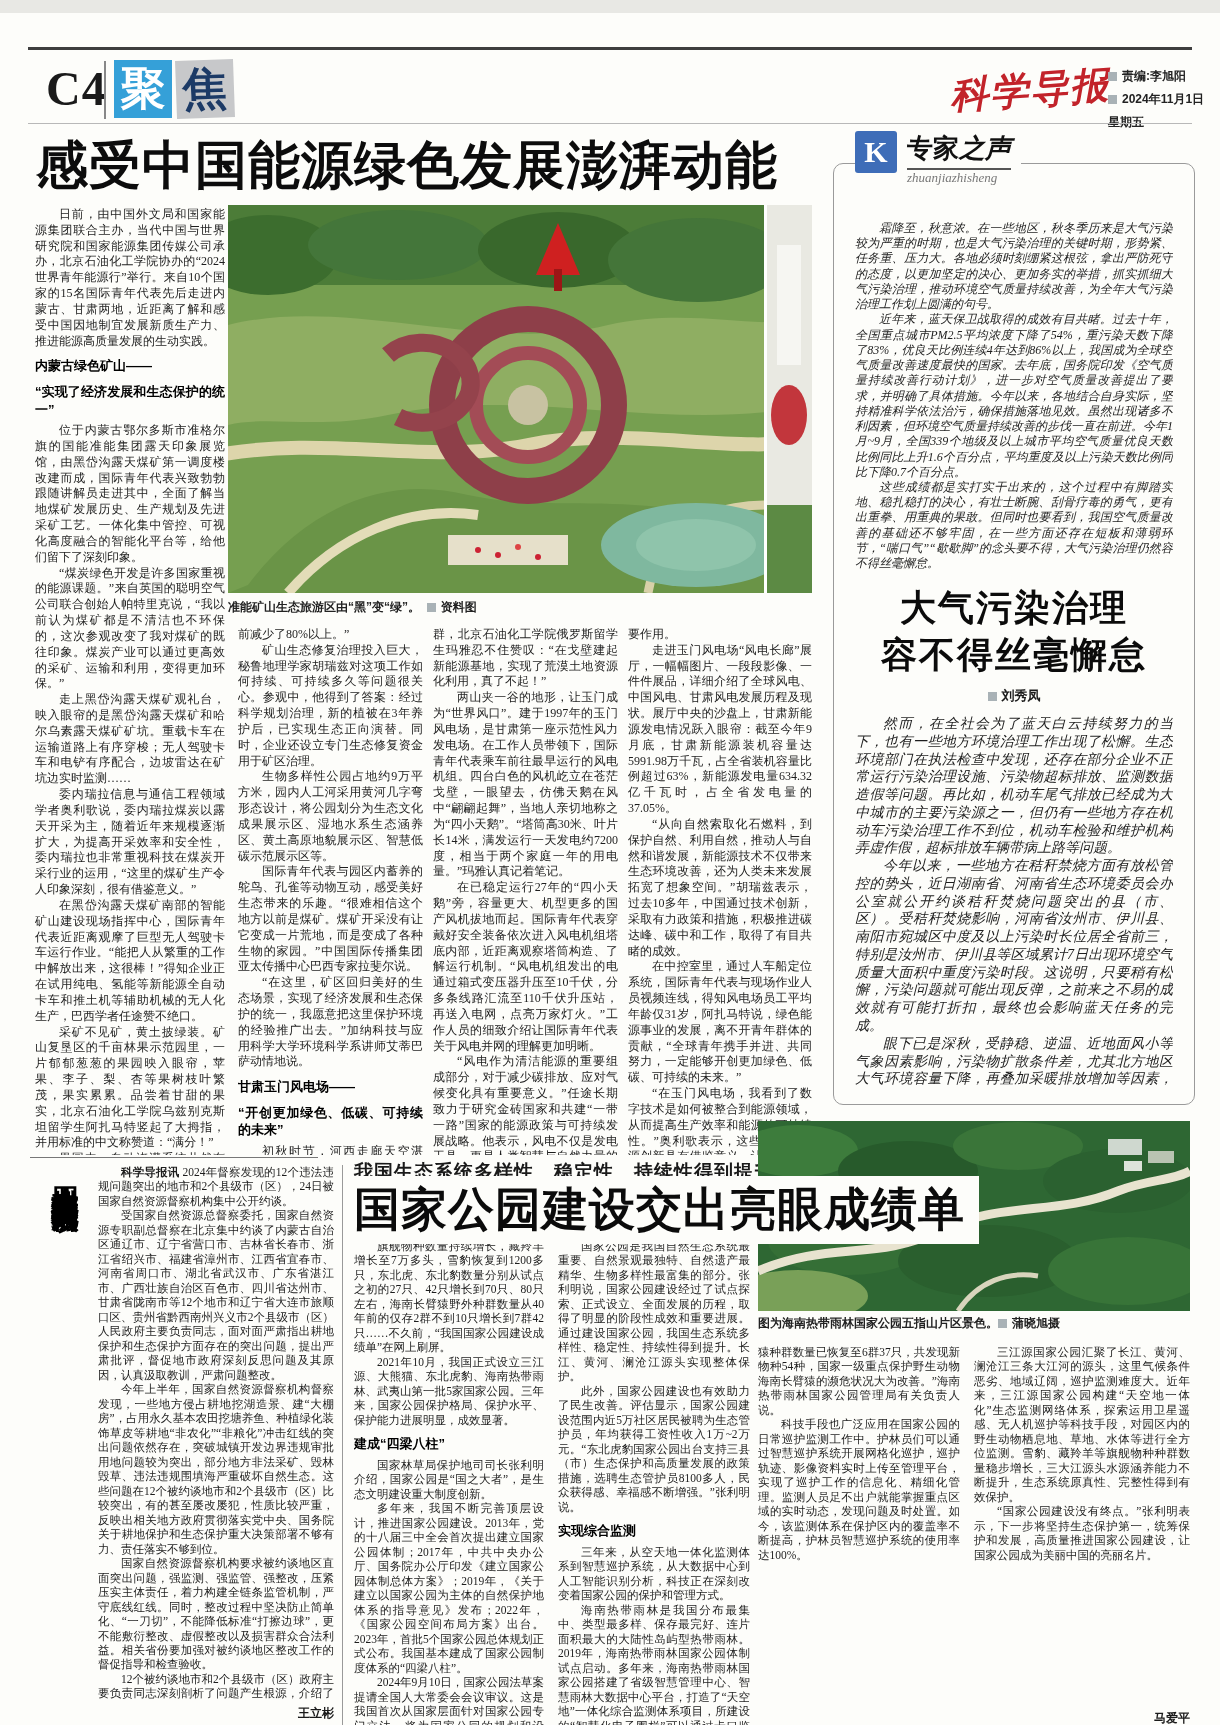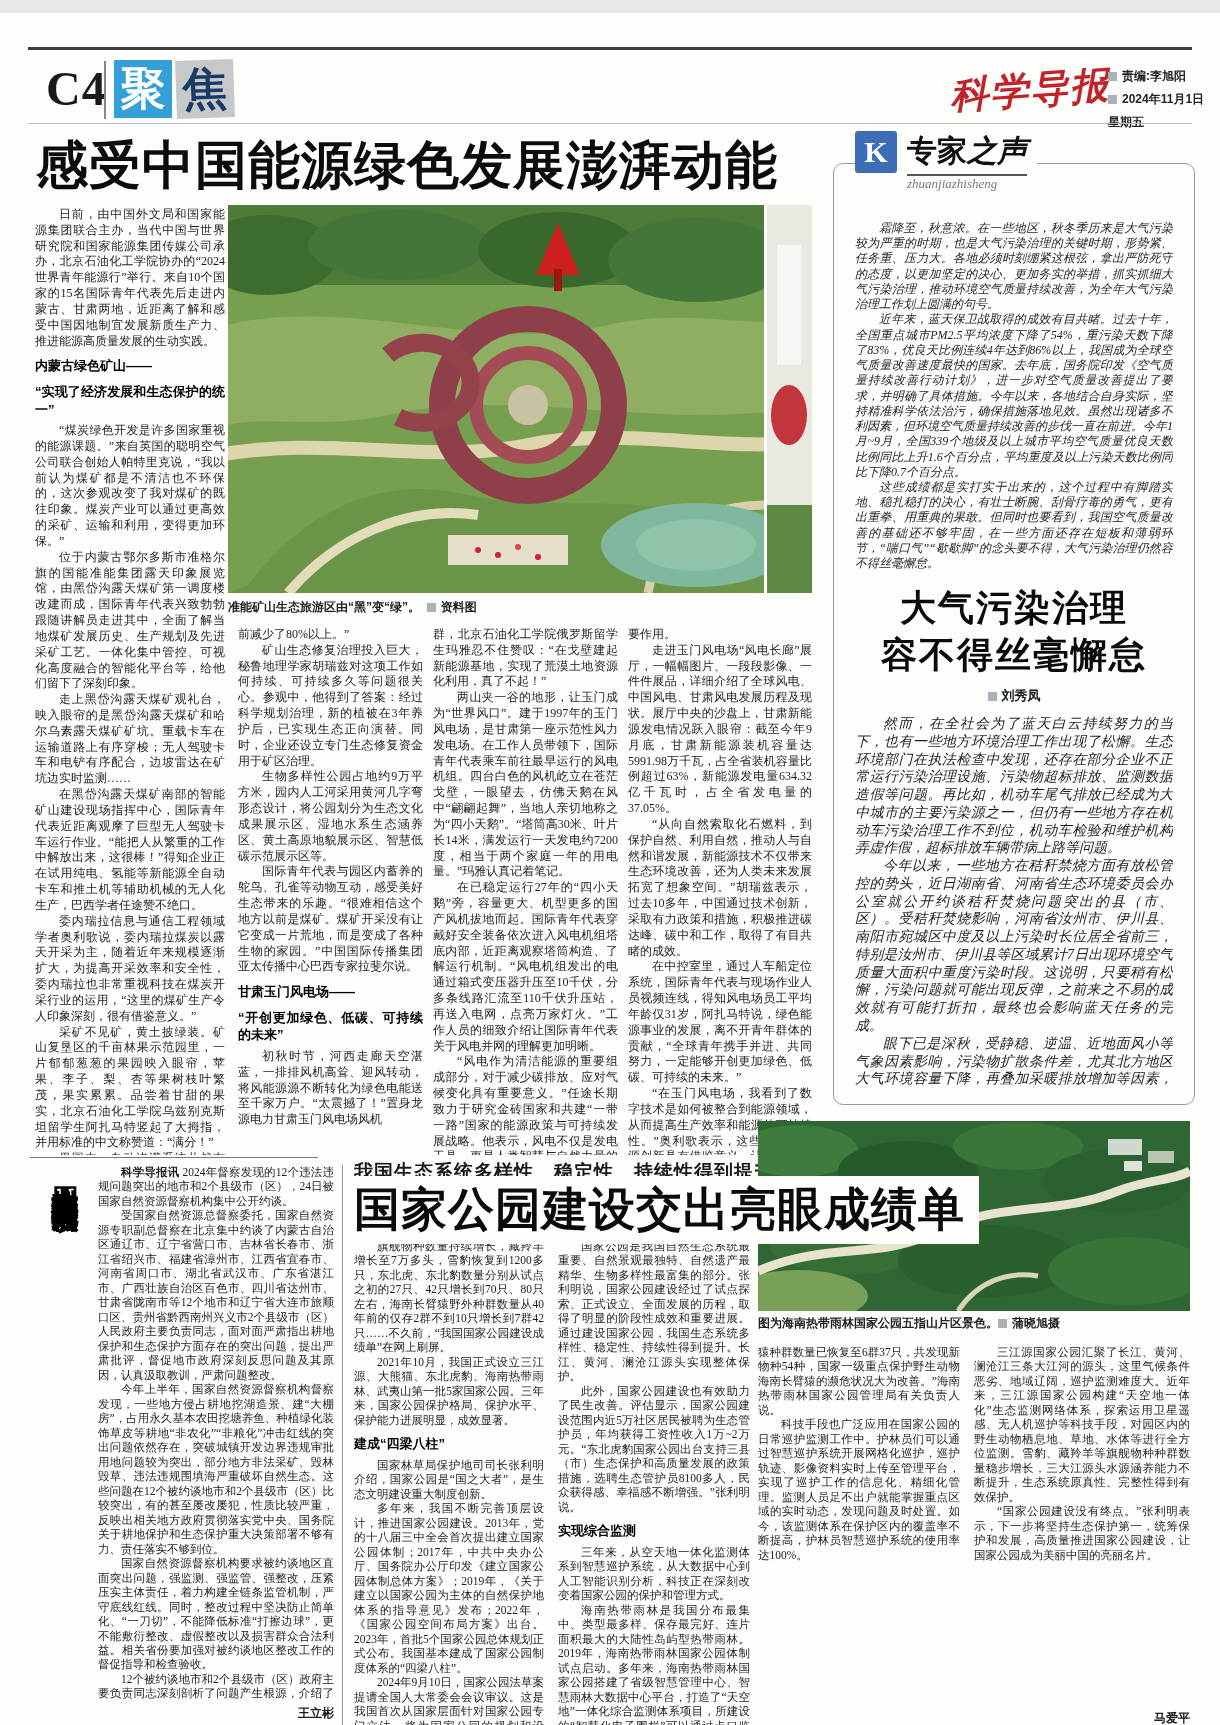--- a/index.html
+++ b/index.html
@@ -28,21 +28,21 @@
               text-indent:0;line-height:1.35;color:#000;}
   .dense{font-size:11.5px;line-height:1.26;}
   .caption{position:absolute;font-family:"Liberation Sans",sans-serif;
            font-size:12px;font-weight:bold;color:#222;}
   .photo{position:absolute;overflow:hidden;background:#7ca455;}
   
   .expert-box{position:absolute;border:1px solid #9a9a9a;border-radius:10px;background:#fdfdfa;}
   .expert-logo{position:absolute;background:#fdfdfa;padding:0 10px 2px 0;}
   .k-sq{width:42px;height:42px;background:#3e6db8;color:#fff;display:flex;align-items:center;justify-content:center;
         font-family:"Liberation Serif",serif;font-weight:bold;font-size:30px;border-radius:3px;}
-  .expert-title{font-family:"Liberation Sans",sans-serif;font-size:30px;font-weight:900;color:#111;
+  .expert-title{font-family:"Liberation Sans",sans-serif;font-size:26px;font-weight:900;color:#111;
                 border-bottom:2px solid #555;padding-bottom:2px;}
   .expert-title .script{font-style:italic;font-weight:700;}
   .expert-pinyin{font-style:italic;color:#777;font-size:13px;font-family:"Liberation Serif",serif;}
   .kai{font-style:italic;}
   .kai p{margin:0;text-indent:2em;}
   .expert-headline{font-family:"Liberation Sans",sans-serif;font-weight:900;font-size:36px;line-height:1.3;
                    text-align:center;letter-spacing:2px;color:#0b0b0b;margin:14px 0 8px;}
   .expert-byline{text-align:center;font-family:"Liberation Sans",sans-serif;font-size:13px;font-weight:bold;margin-bottom:10px;}
   
   .vert-headline{position:absolute;writing-mode:vertical-rl;text-orientation:upright;
@@ -71,25 +71,25 @@
     <div><span class="sq-icon"></span><span>2024年11月1日  星期五</span></div>
   </div>
   <div class="rule" style="left:28px;top:110px;width:1164px;height:1px;background:#b8b8b8;"></div>
 
   <div class="abs main-headline" style="left:36px;top:118px;">感受中国能源绿色发展澎湃动能</div>
 
   <div class="textcol" style="left:35px;top:194px;width:190px;height:948px;">
       <p>日前，由中国外文局和国家能源集团联合主办，当代中国与世界研究院和国家能源集团传媒公司承办，北京石油化工学院协办的“2024世界青年能源行”举行。来自10个国家的15名国际青年代表先后走进内蒙古、甘肃两地，近距离了解和感受中国因地制宜发展新质生产力、推进能源高质量发展的生动实践。</p>
       <h4>内蒙古绿色矿山——</h4>
       <h4>“实现了经济发展和生态保护的统一”</h4>
+      <p>位于内蒙古鄂尔多斯市准格尔旗的国能准能集团露天印象展览馆，由黑岱沟露天煤矿第一调度楼改建而成，国际青年代表兴致勃勃跟随讲解员走进其中，全面了解当地煤矿发展历史、生产规划及先进采矿工艺。一体化集中管控、可视化高度融合的智能化平台等，给他们留下了深刻印象。</p>
       <p>“煤炭绿色开发是许多国家重视的能源课题。”来自英国的聪明空气公司联合创始人帕特里克说，“我以前认为煤矿都是不清洁也不环保的，这次参观改变了我对煤矿的既往印象。煤炭产业可以通过更高效的采矿、运输和利用，变得更加环保。”</p>
-      <p>位于内蒙古鄂尔多斯市准格尔旗的国能准能集团露天印象展览馆，由黑岱沟露天煤矿第一调度楼改建而成，国际青年代表兴致勃勃跟随讲解员走进其中，全面了解当地煤矿发展历史、生产规划及先进采矿工艺。一体化集中管控、可视化高度融合的智能化平台等，给他们留下了深刻印象。</p>
       <p>走上黑岱沟露天煤矿观礼台，映入眼帘的是黑岱沟露天煤矿和哈尔乌素露天煤矿矿坑。重载卡车在运输道路上有序穿梭；无人驾驶卡车和电铲有序配合，边坡雷达在矿坑边实时监测……</p>
+      <p>委内瑞拉信息与通信工程领域学者奥利歌说，委内瑞拉煤炭以露天开采为主，随着近年来规模逐渐扩大，为提高开采效率和安全性，委内瑞拉也非常重视科技在煤炭开采行业的运用，“这里的煤矿生产令人印象深刻，很有借鉴意义。”</p>
       <p>在黑岱沟露天煤矿南部的智能矿山建设现场指挥中心，国际青年代表近距离观摩了巨型无人驾驶卡车运行作业。“能把人从繁重的工作中解放出来，这很棒！”得知企业正在试用纯电、氢能等新能源全自动卡车和推土机等辅助机械的无人化生产，巴西学者任途赞不绝口。</p>
-      <p>委内瑞拉信息与通信工程领域学者奥利歌说，委内瑞拉煤炭以露天开采为主，随着近年来规模逐渐扩大，为提高开采效率和安全性，委内瑞拉也非常重视科技在煤炭开采行业的运用，“这里的煤矿生产令人印象深刻，很有借鉴意义。”</p>
       <p>采矿不见矿，黄土披绿装。矿山复垦区的千亩林果示范园里，一片郁郁葱葱的果园映入眼帘，苹果、李子、梨、杏等果树枝叶繁茂，果实累累。品尝着甘甜的果实，北京石油化工学院乌兹别克斯坦留学生阿扎马特竖起了大拇指，并用标准的中文称赞道：“满分！”</p>
       <p>果园内，自动浇灌系统井然有序地运作着，细密的水珠从喷头喷洒而出，高高的电动遮光网在果园上空静静地悬挂着，每当烈日当空，网帘便会缓缓展开，为果树提供适度遮阳。</p>
     </div>
 
   <div class="photo" style="left:228px;top:192px;width:584px;height:388px;">
     <svg width="584" height="388" viewBox="0 0 584 388">
       <rect width="584" height="388" fill="#769f50"></rect>
       <rect width="584" height="80" fill="#4c7c38"></rect>
       <ellipse cx="40" cy="50" rx="70" ry="40" fill="#3c6d2e"></ellipse>
       <ellipse cx="170" cy="40" rx="90" ry="35" fill="#44763a"></ellipse>
@@ -122,20 +122,21 @@
   </div>
   <div class="caption" style="left:228px;top:586px;width:584px;">
     <span>准能矿山生态旅游区由“黑”变“绿”。</span>&nbsp;&nbsp;<span class="sq-icon"></span><span>资料图</span>
   </div>
 
   <div class="textcol" style="left:238px;top:614px;width:185px;height:528px;">
       <p class="noindent">前减少了80%以上。”</p>
       <p>矿山生态修复治理投入巨大，秘鲁地理学家胡瑞兹对这项工作如何持续、可持续多久等问题很关心。参观中，他得到了答案：经过科学规划治理，新的植被在3年养护后，已实现生态正向演替。同时，企业还设立专门生态修复资金用于矿区治理。</p>
       <p>生物多样性公园占地约9万平方米，园内人工河采用黄河几字弯形态设计，将公园划分为生态文化成果展示区、湿地水系生态涵养区、黄土高原地貌展示区、智慧低碳示范展示区等。</p>
       <p>国际青年代表与园区内蓄养的鸵鸟、孔雀等动物互动，感受美好生态带来的乐趣。“很难相信这个地方以前是煤矿。煤矿开采没有让它变成一片荒地，而是变成了各种生物的家园。”中国国际传播集团亚太传播中心巴西专家拉斐尔说。</p>
+      <p>“在这里，矿区回归美好的生态场景，实现了经济发展和生态保护的统一，我愿意把这里保护环境的经验推广出去。”加纳科技与应用科学大学环境科学系讲师艾蒂巴萨动情地说。</p>
       <h4>甘肃玉门风电场——</h4>
       <h4>“开创更加绿色、低碳、可持续的未来”</h4>
       <p>初秋时节，河西走廊天空湛蓝，一排排风机高耸、迎风转动，将风能源源不断转化为绿色电能送至千家万户。“太震撼了！”置身龙源电力甘肃玉门风电场风机</p>
     </div>
   <div class="textcol" style="left:433px;top:614px;width:185px;height:528px;">
       <p class="noindent">群，北京石油化工学院俄罗斯留学生玛雅忍不住赞叹：“在戈壁建起新能源基地，实现了荒漠土地资源化利用，真了不起！”</p>
       <p>两山夹一谷的地形，让玉门成为“世界风口”。建于1997年的玉门风电场，是甘肃第一座示范性风力发电场。在工作人员带领下，国际青年代表乘车前往最早运行的风电机组。四台白色的风机屹立在苍茫戈壁，一眼望去，仿佛天鹅在风中“翩翩起舞”，当地人亲切地称之为“四小天鹅”。“塔筒高30米、叶片长14米，满发运行一天发电约7200度，相当于两个家庭一年的用电量。”玛雅认真记着笔记。</p>
       <p>在已稳定运行27年的“四小天鹅”旁，容量更大、机型更多的国产风机拔地而起。国际青年代表穿戴好安全装备依次进入风电机组塔底内部，近距离观察塔筒构造、了解运行机制。“风电机组发出的电通过箱式变压器升压至10千伏，分多条线路汇流至110千伏升压站，再送入电网，点亮万家灯火。”工作人员的细致介绍让国际青年代表关于风电并网的理解更加明晰。</p>
       <p>“风电作为清洁能源的重要组成部分，对于减少碳排放、应对气候变化具有重要意义。”任途长期致力于研究金砖国家和共建“一带一路”国家的能源政策与可持续发展战略。他表示，风电不仅是发电工具，更是人类智慧与自然力量的融合，这次亲身体验让他更深刻感受到科技创新对推动绿色发展的重</p>
     </div>

